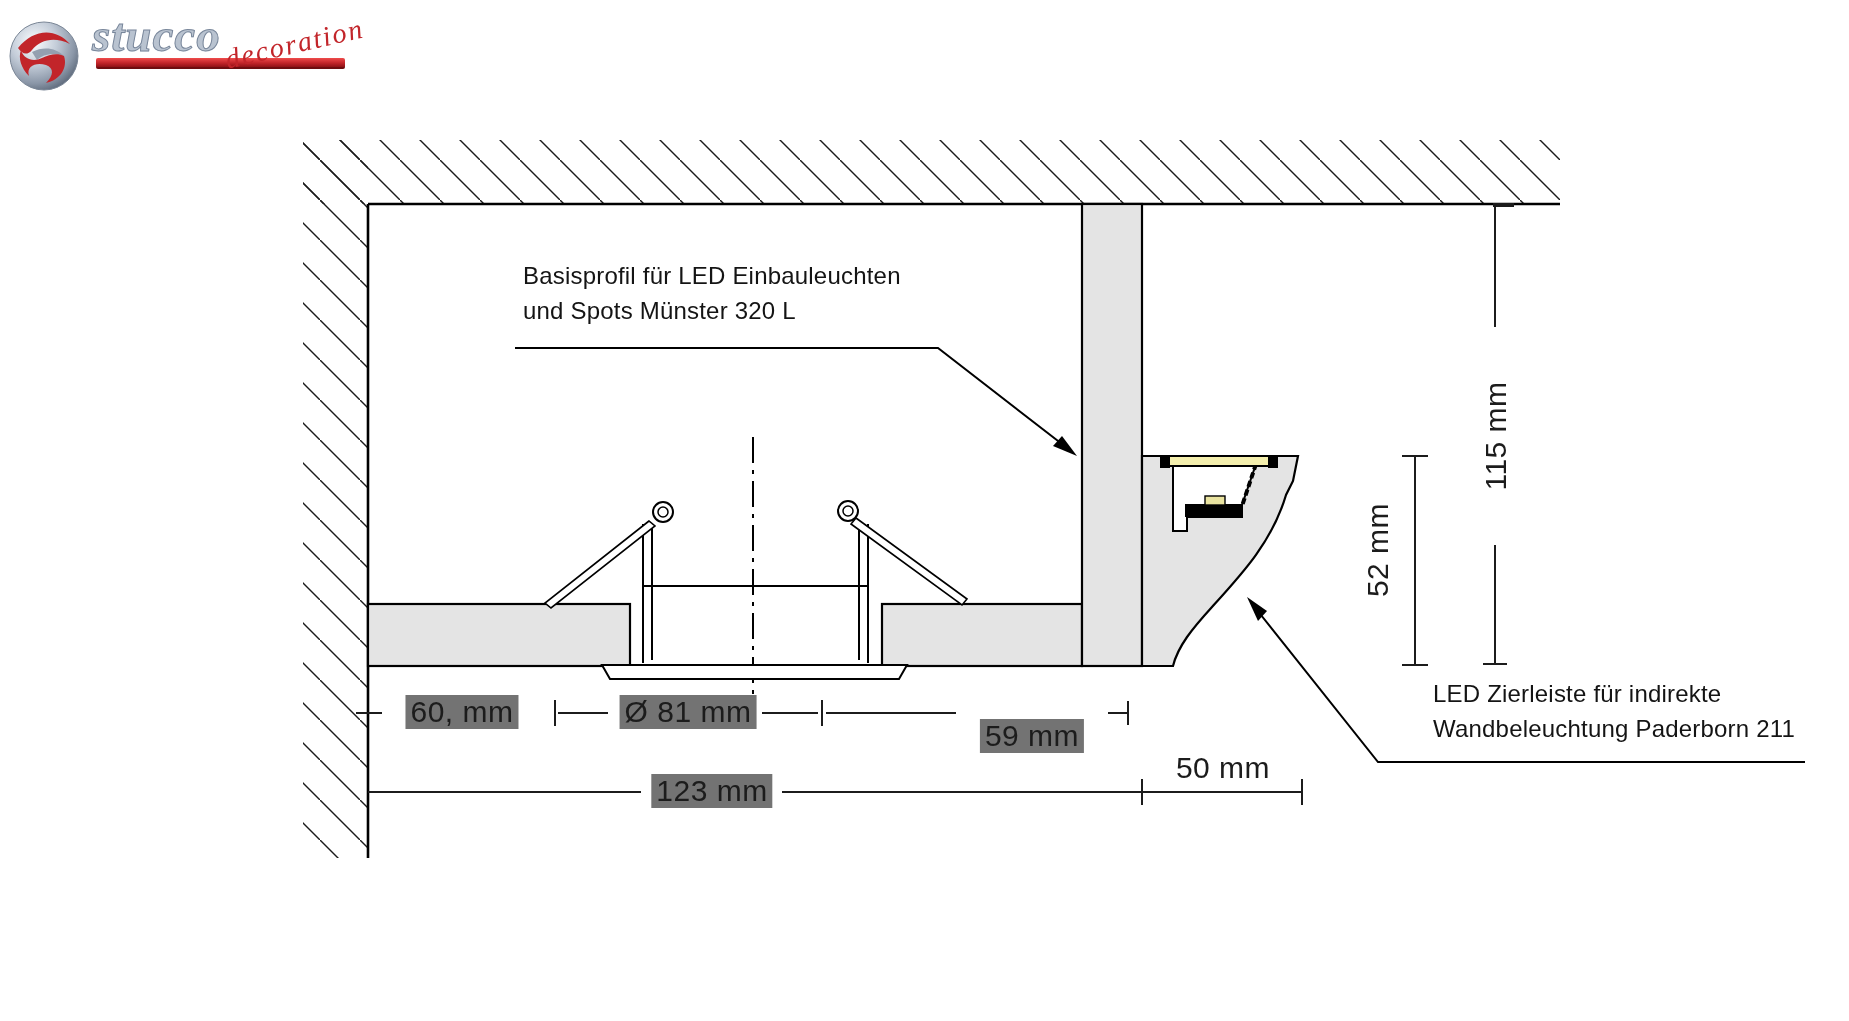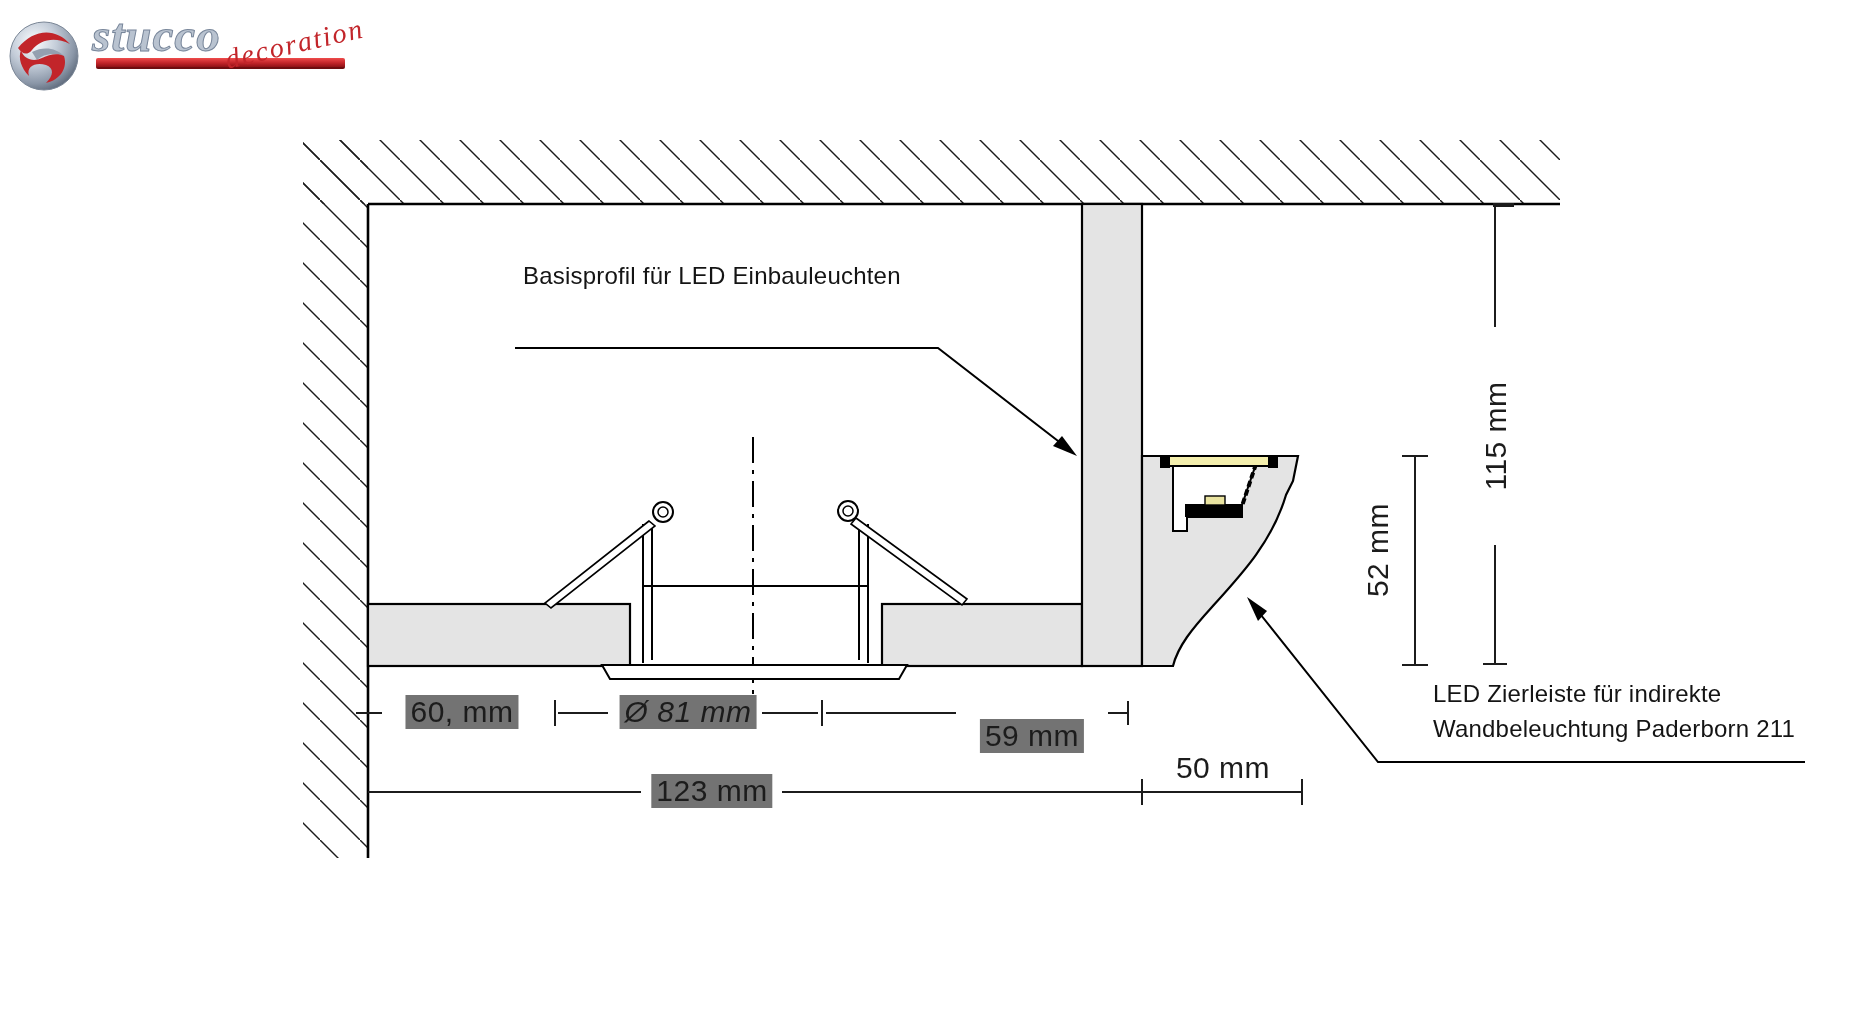--- a/index.html
+++ b/index.html
@@ -116,28 +116,29 @@
     <polygon points="1077,456 1062,436 1053,446" fill="#000"></polygon>
   </g>
   <g>
     <path d="M1253,605 L1378,762 H1805" stroke="#000" stroke-width="2" fill="none"></path>
     <polygon points="1247,597 1267,611 1258,621" fill="#000"></polygon>
   </g>
 </svg>
 
 <div class="note" style="left:523px;top:258px;">
   <div>Basisprofil für LED Einbauleuchten</div>
+  <div>und Spots Münster 320 L</div>
 </div>
 <div class="note" style="left:1398px;top:676px;margin-left:35px;">
   <div>LED Zierleiste für indirekte</div>
   <div>Wandbeleuchtung Paderborn 211</div>
 </div>
 
 <div class="dim" style="left:462px;top:712px;">60, mm</div>
-<div class="dim" style="left:688px;top:712px;font-style:italic;">Ø 81 mm</div>
+<div class="dim" style="left:688px;top:712px;">Ø 81 mm</div>
 <div class="dim" style="left:1032px;top:736px;">59 mm</div>
 <div class="dim" style="left:712px;top:791px;">123 mm</div>
 <div class="dim" style="left:1223px;top:768px;background:transparent;">50 mm</div>
 <div class="dim rot" style="left:1378px;top:550px;">52 mm</div>
 <div class="dim rot" style="left:1496px;top:436px;">115 mm</div>
 
 <div class="logo">
   <svg class="logo-sphere" width="72" height="72" viewBox="0 0 72 72">
     <defs>
       <radialGradient id="sph" cx="35%" cy="30%" r="75%">

